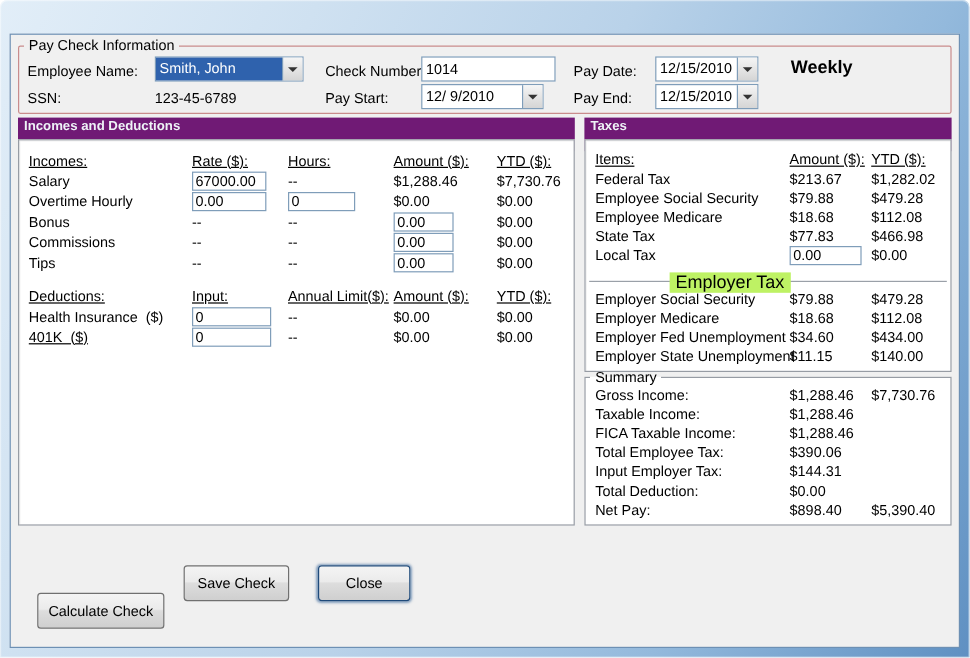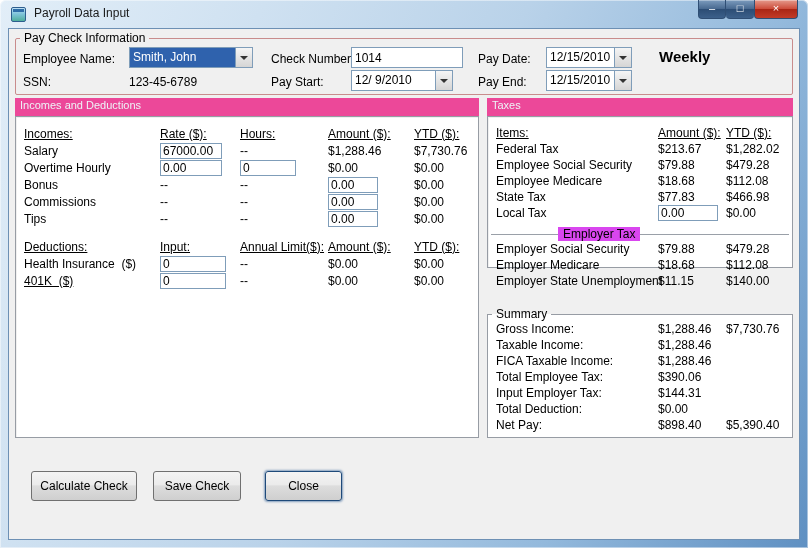--- a/index.html
+++ b/index.html
@@ -44,70 +44,55 @@
   }
   fieldset.pcinfo legend { margin-left:4px; padding:0 4px; font-size:12px; color:#000; }
   
   .combo { position:absolute; height:21px; background:#fff; border:1px solid #7f9db9; display:flex; }
   .combo-text { flex:1; font-size:12px; line-height:19px; padding:0 3px; white-space:pre; overflow:hidden; color:#000; }
   .combo-text.selected { background:#2f62ad; color:#fff; }
   .combo-btn { width:17px; border-left:1px solid #7f9db9; background:linear-gradient(180deg,#f5f5f5,#d5d5d5); display:flex; align-items:center; justify-content:center; }
   .arr { width:0; height:0; border-left:4px solid transparent; border-right:4px solid transparent; border-top:4px solid #333; }
   .tbox { position:absolute; height:21px; border:1px solid #7f9db9; background:#fff; font-family:"Liberation Sans",sans-serif; font-size:12px; padding:0 3px; color:#000; }
   
-  .sechdr { position:absolute; height:28px; background:#ec4899; color:#eef3f7; font-size:11px; line-height:15px; padding-left:5px; }
+  .sechdr { position:absolute; height:28px; background:#701a75; color:#eef3f7; font-size:11px; line-height:15px; padding-left:5px;font-weight:bold; }
   
   .panel { position:absolute; background:#fff; border:1px solid #979ca4; box-shadow: inset 1px 1px 0 rgba(0,0,0,0.06); }
   .u { text-decoration:underline; }
   
   .irow { display:flex; align-items:center; height:17px; padding-left:8px; font-size:12px; white-space:pre; }
   .irow.first { margin-top:8px; }
   .irow.gap { margin-top:11px; }
   .c1 { width:136px; } .c2 { width:80px; } .c3 { width:88px; } .c4 { width:86px; } .c5 { flex:1; }
   .tin { height:16px; border:1px solid #7f9db9; background:#fff; font-family:"Liberation Sans",sans-serif; font-size:12px; padding:0 2px; }
   .w62 { width:62px; } .w56 { width:56px; } .w50 { width:50px; } .w66 { width:66px; } .w60 { width:60px; }
   
   .trow { display:flex; align-items:center; height:16px; padding-left:8px; font-size:12px; white-space:pre; }
   .trow.first { margin-top:8px; }
   .t1 { width:162px; } .t2 { width:68px; } .t3 { flex:1; }
   .etdivider { position:relative; height:14px; margin-top:6px; }
   .etdivider::before { content:""; position:absolute; left:3px; right:3px; top:7px; border-top:1px solid #9aa0a8; }
-  .etdivider span { position:absolute; left:70px; top:0; background:#d946ef; padding:0 5px; font-size:12px; }
+  .etdivider span { position:absolute; left:70px; top:0; background:#bef264; padding:0 5px; font-size:15px; }
   
   fieldset.sumbox { position:absolute; left:478px; top:278px; width:306px; height:131px; border:1px solid #979ca4; background:#fff; }
   fieldset.sumbox legend { margin-left:4px; padding:0 4px; font-size:12px; }
   fieldset.sumbox .trow { height:16px; }
   
   .btn {
     position:absolute; height:30px; font-family:"Liberation Sans",sans-serif; font-size:12px; color:#000;
     background: linear-gradient(180deg,#f4f4f4 0%, #ebebeb 45%, #dddddd 50%, #cfcfcf 100%);
     border:1px solid #707070; border-radius:3px;
   }
   .btn.focused { border:1px solid #1f4a7a; box-shadow: 0 0 2px 1px rgba(44,92,150,0.55); }
 </style>
 </head>
 <body>
 
 <div class="window">
 
-  <div class="titlebar">
-    <span class="app-icon"></span>
-    <span class="title">Payroll Data Input</span>
-    <div class="winbtns">
-      <div class="wbtn min">
-          <span>–</span>
-        </div>
-      <div class="wbtn max">
-          <span>□</span>
-        </div>
-      <div class="wbtn close">
-          <span>×</span>
-        </div>
-    </div>
-  </div>
 
   <div class="client">
 
     <fieldset class="pcinfo">
       <legend>Pay Check Information</legend>
     </fieldset>
 
     <span class="lbl" style="left:14px;top:22px">Employee Name:</span>
     <div class="combo" style="left:120px;top:18px;width:124px">
       <span class="combo-text selected">Smith, John</span>
@@ -211,21 +196,21 @@
       </div>
       <div class="irow">
         <span class="c1 u">401K  ($)</span>
         <span class="c2"><input class="tin w66" value="0" style=""></span>
         <span class="c3">--</span>
         <span class="c4">$0.00</span>
         <span class="c5">$0.00</span>
       </div>
     </div>
 
-    <div class="panel" style="left:478px;top:87px;width:306px;height:152px">
+    <div class="panel" style="left:478px;top:87px;width:306px;height:194px">
       <div class="trow first">
         <span class="t1 u">Items:</span>
         <span class="t2 u">Amount ($):</span>
         <span class="t3 u">YTD ($):</span>
       </div>
       <div class="trow">
         <span class="t1">Federal Tax</span>
         <span class="t2">$213.67</span>
         <span class="t3">$1,282.02</span>
       </div>
@@ -256,20 +241,25 @@
         <span class="t1">Employer Social Security</span>
         <span class="t2">$79.88</span>
         <span class="t3">$479.28</span>
       </div>
       <div class="trow">
         <span class="t1">Employer Medicare</span>
         <span class="t2">$18.68</span>
         <span class="t3">$112.08</span>
       </div>
       <div class="trow">
+        <span class="t1">Employer Fed Unemployment</span>
+        <span class="t2">$34.60</span>
+        <span class="t3">$434.00</span>
+      </div>
+      <div class="trow">
         <span class="t1">Employer State Unemployment</span>
         <span class="t2">$11.15</span>
         <span class="t3">$140.00</span>
       </div>
     </div>
 
     <fieldset class="sumbox">
       <legend>Summary</legend>
       <div class="trow">
         <span class="t1">Gross Income:</span>
@@ -301,18 +291,18 @@
         <span class="t2">$0.00</span>
         <span class="t3"></span>
       </div>
       <div class="trow">
         <span class="t1">Net Pay:</span>
         <span class="t2">$898.40</span>
         <span class="t3">$5,390.40</span>
       </div>
     </fieldset>
 
-    <button class="btn" style="left:22px;top:442px;width:106px">Calculate Check</button>
+    <button class="btn" style="left:22px;top:465px;width:106px">Calculate Check</button>
     <button class="btn" style="left:144px;top:442px;width:88px">Save Check</button>
     <button class="btn focused" style="left:256px;top:442px;width:77px">Close</button>
 
   </div>
 </div>
 
 </body></html>

